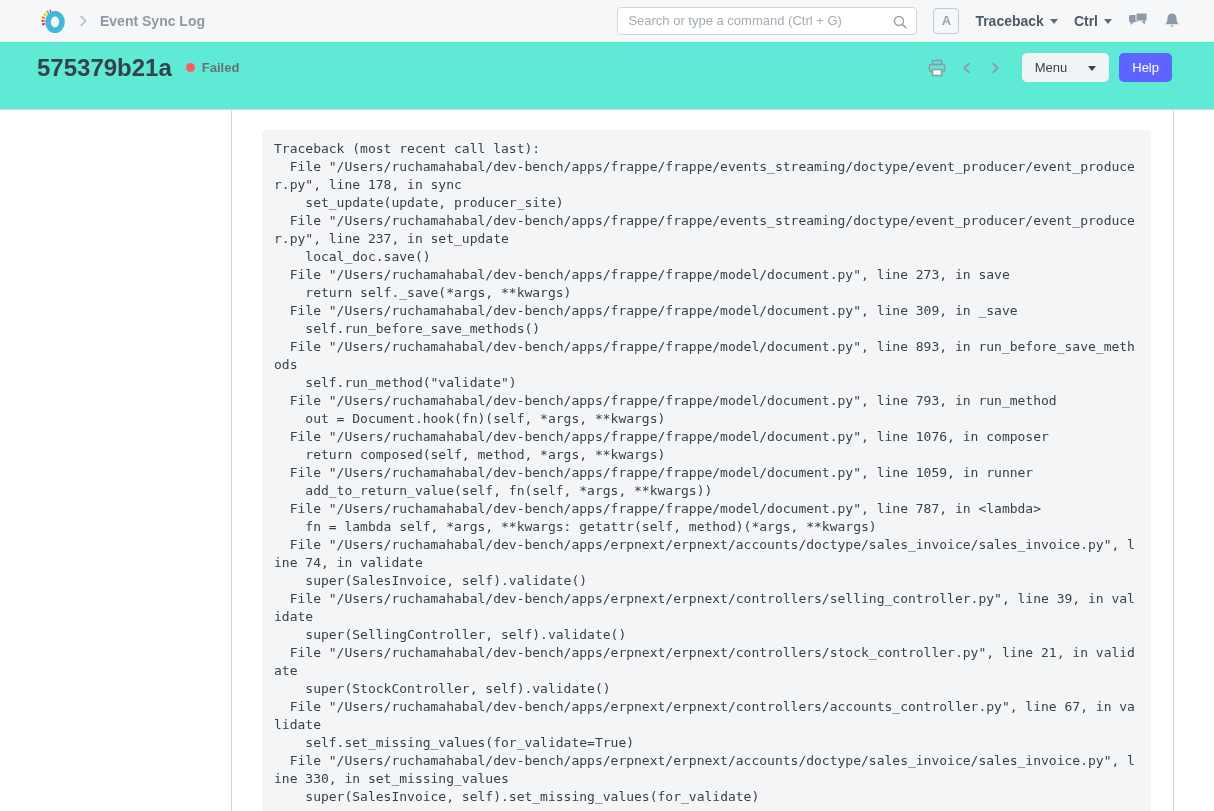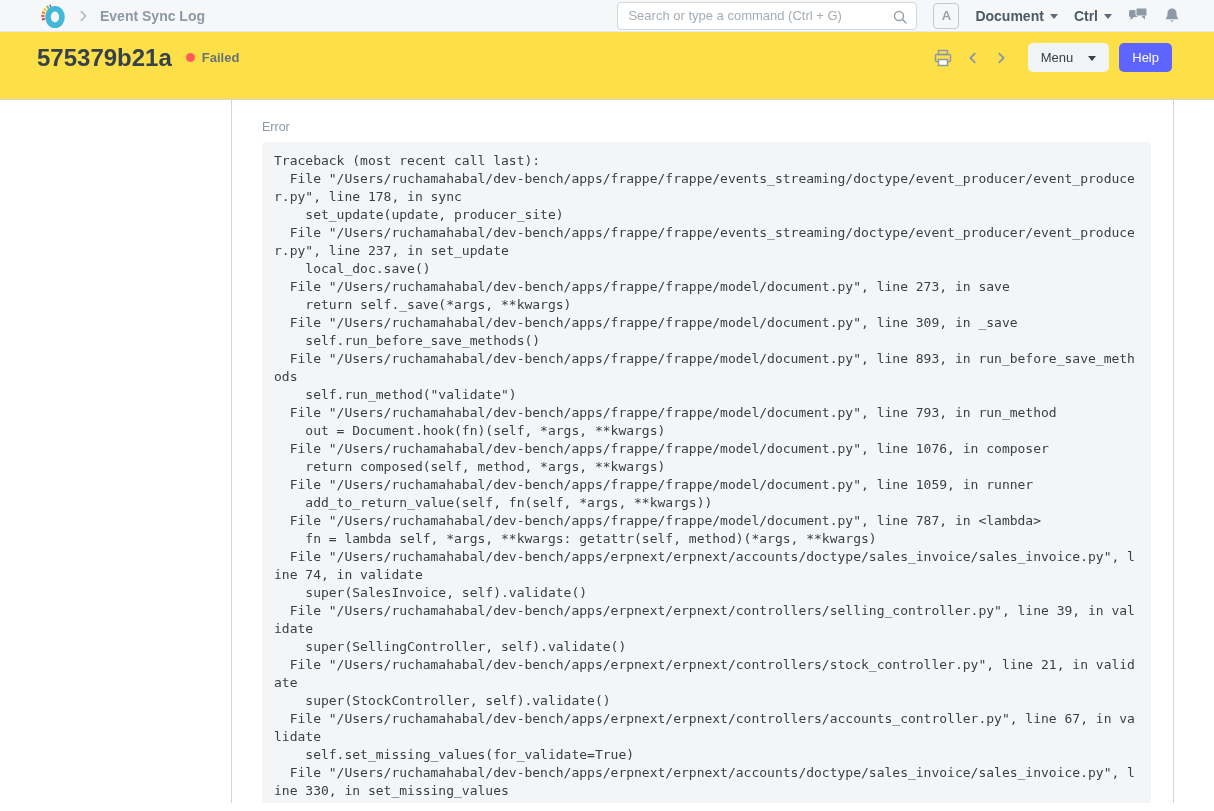--- a/index.html
+++ b/index.html
@@ -13,21 +13,21 @@
     --btn-default-bg:#f0f4f7;
   }
   *{box-sizing:border-box;}
   html,body{margin:0;padding:0;}
   body{
     width:1214px;height:811px;overflow:hidden;background:#fff;
     font-family:"Liberation Sans",sans-serif;color:var(--text-dark);
   }
   
   .navbar{
-    height:32px;background:var(--navbar-bg);border-bottom:1px solid #e8ebee;
+    height:42px;background:var(--navbar-bg);border-bottom:1px solid #e8ebee;
     display:flex;align-items:center;padding:0 34px 0 40px;
   }
   .nav-left{display:flex;align-items:center;gap:10px;}
   .logo{display:flex;align-items:center;cursor:pointer;}
   .crumb-sep{display:flex;align-items:center;}
   .breadcrumb{
     font-size:14px;font-weight:700;color:var(--text-muted);
     text-decoration:none;cursor:pointer;
   }
   .nav-right{margin-left:auto;display:flex;align-items:center;gap:16px;}
@@ -53,33 +53,33 @@
     font-size:14px;font-weight:600;color:#4c5a67;
   }
   .caret{
     width:0;height:0;border-left:4px solid transparent;
     border-right:4px solid transparent;border-top:5px solid #5e6b77;
     display:inline-block;margin-top:2px;
   }
   .nav-icon{display:flex;align-items:center;cursor:pointer;}
   
   .page-head{
-    height:68px;background:#fde047;border-bottom:1px solid var(--border);
+    height:68px;background:#5eead4;border-bottom:1px solid var(--border);
     display:flex;align-items:center;padding:0 42px 16px 37px;
   }
   .title-area{display:flex;align-items:center;gap:10px;}
   .page-title{font-size:24px;font-weight:700;color:var(--text-dark);}
   .indicator{display:flex;align-items:center;gap:7px;margin-left:4px;}
   .indicator-dot{width:9px;height:9px;border-radius:50%;background:var(--status-failed);}
   .indicator-label{font-size:13px;font-weight:600;color:#687178;}
   .head-actions{margin-left:auto;display:flex;align-items:center;gap:10px;}
   .icon-btn{display:flex;align-items:center;padding:2px;cursor:pointer;background:none;border:none;}
   .btn{
     border:none;border-radius:5px;font-size:13px;font-weight:500;
-    padding:7px 13px;cursor:pointer;display:flex;align-items:center;gap:15px;
+    padding:7px 13px;cursor:pointer;display:flex;align-items:center;gap:21px;
     font-family:"Liberation Sans",sans-serif;
   }
   .btn-default{background:var(--btn-default-bg);color:var(--text-dark);}
   .btn-primary{background:var(--primary);color:#fff;}
   .btn-default .caret{border-top-color:#36414c;}
   
   .page-body{display:flex;height:703px;background:#fff;}
   .form-sidebar{width:232px;border-right:1px solid var(--border);}
   .form-main{
     width:942px;border-right:1px solid var(--border);
@@ -130,21 +130,21 @@
       <input type="text" placeholder="Search or type a command (Ctrl + G)" style="">
       <span class="mag">
         <svg width="16" height="16" viewBox="0 0 16 16">
           <circle cx="7" cy="7" r="4.5" fill="none" stroke="#9aa4ac" stroke-width="1.5"></circle>
           <line x1="10.4" y1="10.4" x2="14" y2="14" stroke="#9aa4ac" stroke-width="1.5" stroke-linecap="round"></line>
         </svg>
       </span>
     </div>
     <span class="avatar">A</span>
     <span class="nav-link">
-      <span>Document</span>
+      <span>Traceback</span>
       <span class="caret"></span>
     </span>
     <span class="nav-link">
       <span>Ctrl</span>
       <span class="caret"></span>
     </span>
     <span class="nav-icon">
       <svg width="20" height="18" viewBox="0 0 20 18">
         <rect x="1" y="3" width="9" height="7" rx="1.5" fill="#8d99a6"></rect>
         <path d="M2.5 9 L2.5 13 L6 10" fill="#8d99a6"></path>
@@ -195,21 +195,20 @@
     <button class="btn btn-primary">
       <span>Help</span>
     </button>
   </div>
 </section>
 
 <div class="page-body">
   <aside class="form-sidebar"></aside>
 
   <main class="form-main">
-    <div class="field-label">Error</div>
     <div class="code-box">
       <pre class="traceback">Traceback (most recent call last):
   File "/Users/ruchamahabal/dev-bench/apps/frappe/frappe/events_streaming/doctype/event_producer/event_producer.py", line 178, in sync
     set_update(update, producer_site)
   File "/Users/ruchamahabal/dev-bench/apps/frappe/frappe/events_streaming/doctype/event_producer/event_producer.py", line 237, in set_update
     local_doc.save()
   File "/Users/ruchamahabal/dev-bench/apps/frappe/frappe/model/document.py", line 273, in save
     return self._save(*args, **kwargs)
   File "/Users/ruchamahabal/dev-bench/apps/frappe/frappe/model/document.py", line 309, in _save
     self.run_before_save_methods()

